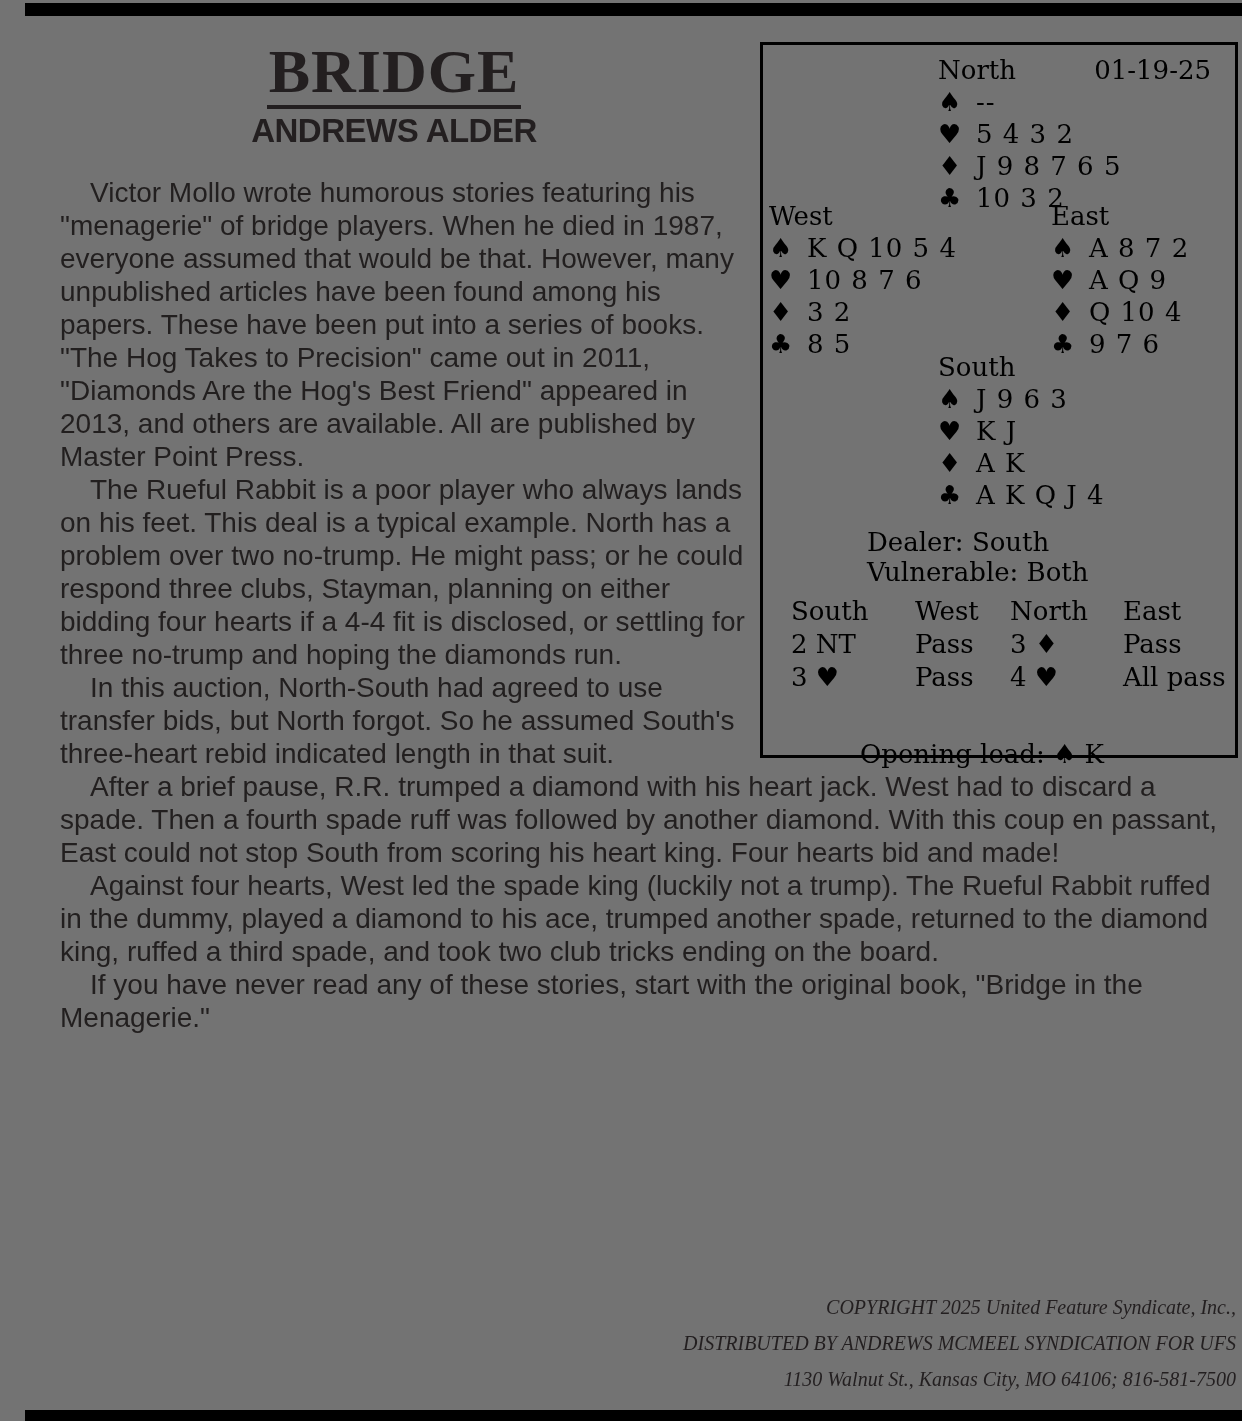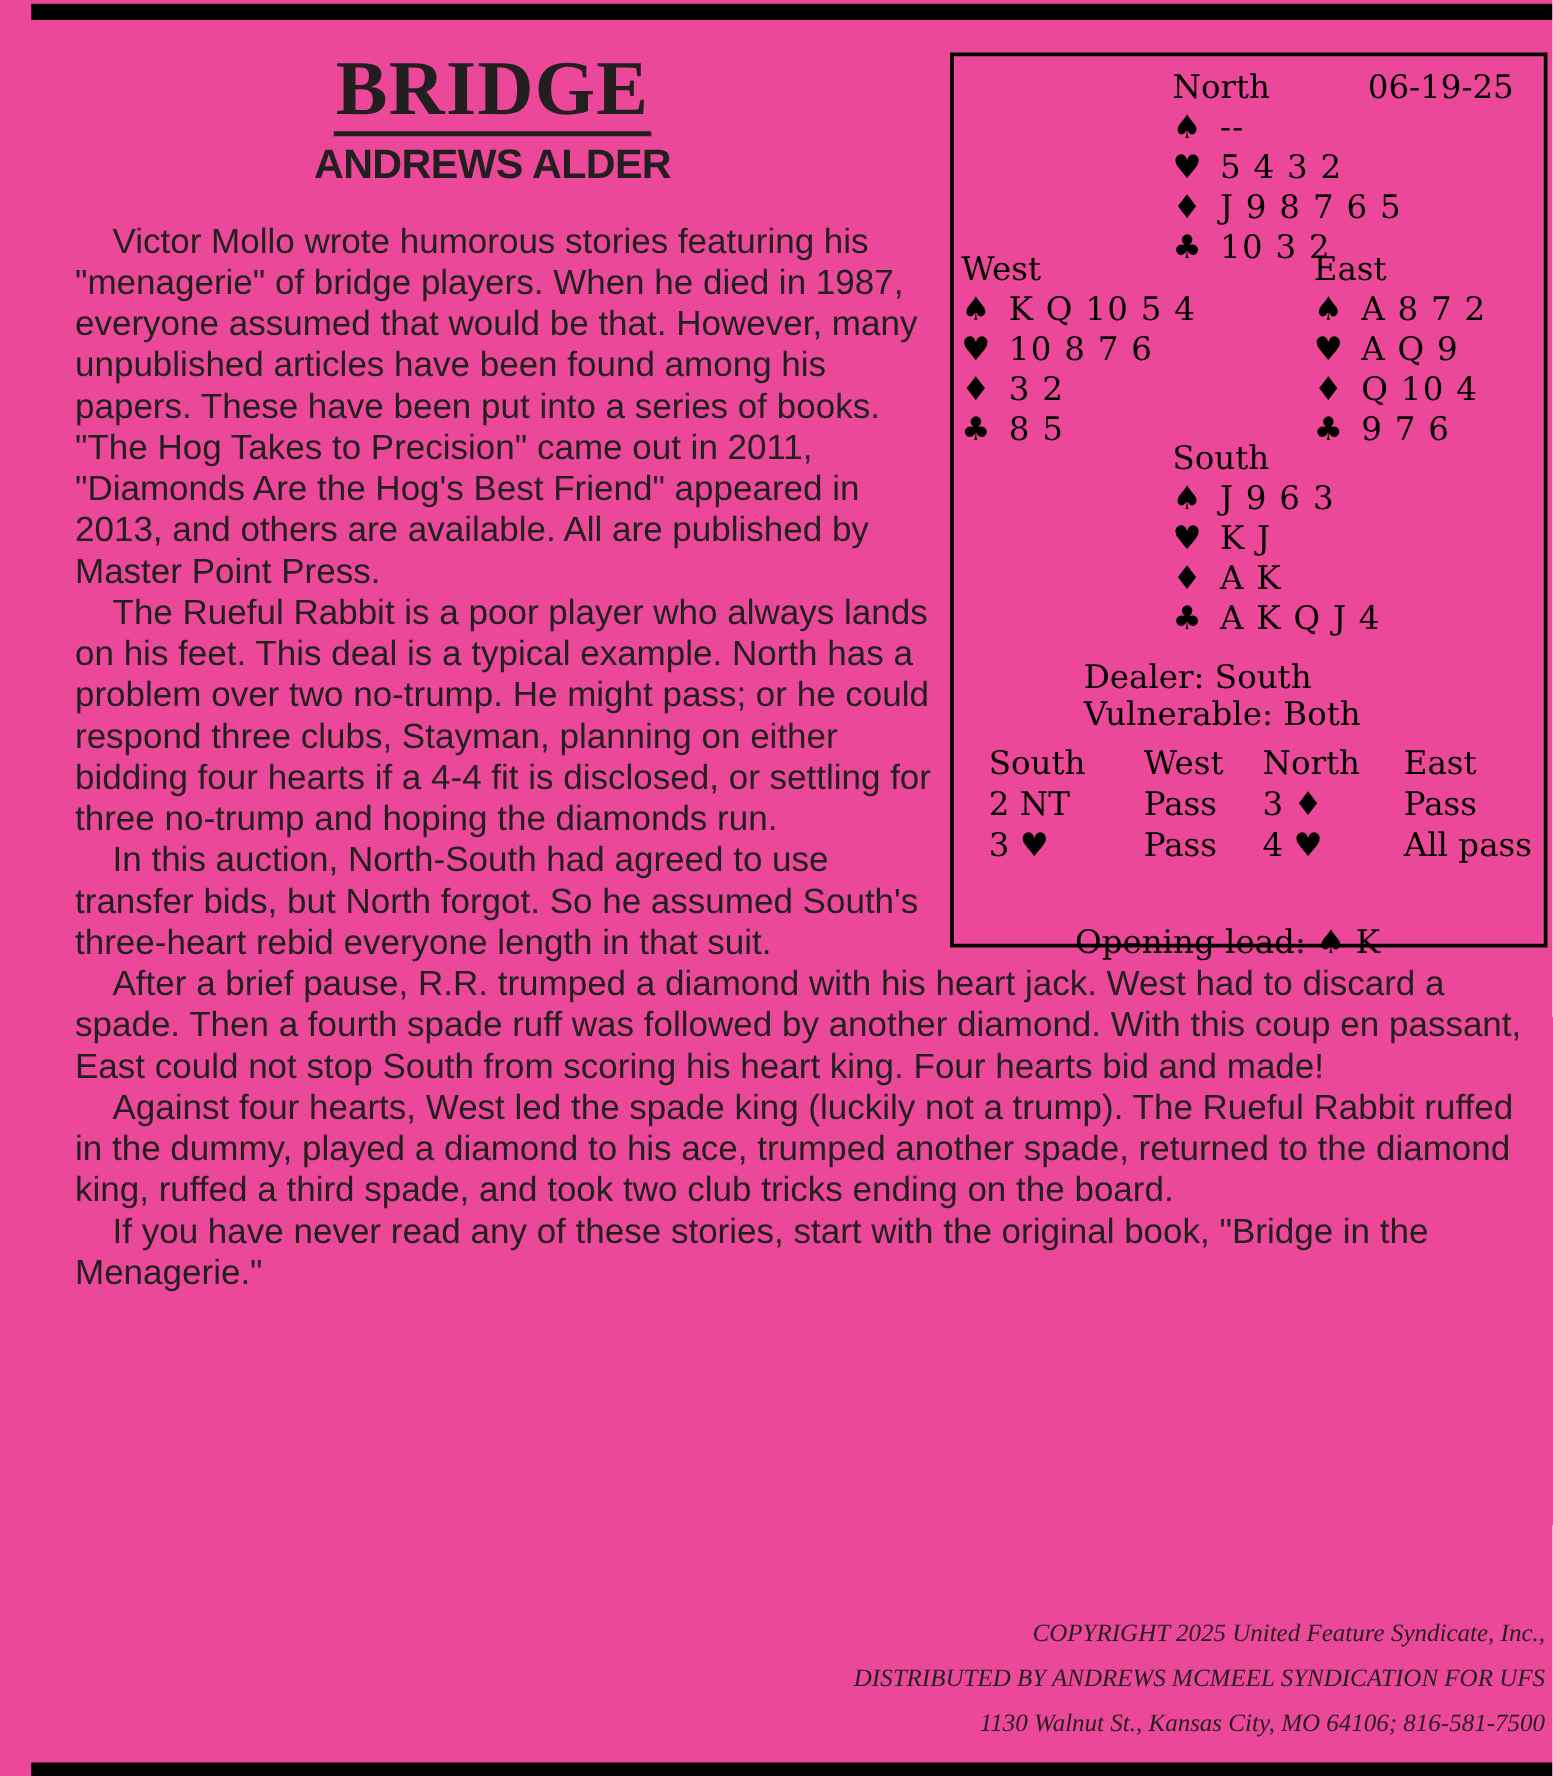--- a/index.html
+++ b/index.html
@@ -1,21 +1,21 @@
 <!DOCTYPE html>
 <html><head>
 <meta charset="utf-8">
 <style>
   * { margin: 0; padding: 0; box-sizing: border-box; }
   html, body { background: #ffffff; }
   .page {
     position: relative;
     width: 1242px;
     height: 1421px;
-    background: #ec4899;
+    background: #737373;
     overflow: hidden;
     color: #1c1a1a;
   }
   .rule { position: absolute; left: 25px; right: 0; background: #000; }
   .rule.top { top: 3px; height: 13px; }
   .rule.bottom { bottom: 0; height: 11px; }
 
   
   .content {
     position: relative;
@@ -114,29 +114,29 @@
 
     <header class="masthead">
       <h1>BRIDGE</h1>
       <div class="byline">ANDREWS ALDER</div>
     </header>
 
 
     <div class="body-text">
       <p>Victor Mollo wrote humorous stories featuring his "menagerie" of bridge players. When he died in 1987, everyone assumed that would be that. However, many unpublished articles have been found among his papers. These have been put into a series of books. "The Hog Takes to Precision" came out in 2011, "Diamonds Are the Hog's Best Friend" appeared in 2013, and others are available. All are published by Master Point Press.</p>
       <p>The Rueful Rabbit is a poor player who always lands on his feet. This deal is a typical example. North has a problem over two no-trump. He might pass; or he could respond three clubs, Stayman, planning on either bidding four hearts if a 4-4 fit is disclosed, or settling for three no-trump and hoping the diamonds run.</p>
-      <p>In this auction, North-South had agreed to use transfer bids, but North forgot. So he assumed South's three-heart rebid everyone length in that suit.</p>
+      <p>In this auction, North-South had agreed to use transfer bids, but North forgot. So he assumed South's three-heart rebid indicated length in that suit.</p>
       <p>After a brief pause, R.R. trumped a diamond with his heart jack. West had to discard a spade. Then a fourth spade ruff was followed by another diamond. With this coup en passant, East could not stop South from scoring his heart king. Four hearts bid and made!</p>
       <p>Against four hearts, West led the spade king (luckily not a trump). The Rueful Rabbit ruffed in the dummy, played a diamond to his ace, trumped another spade, returned to the diamond king, ruffed a third spade, and took two club tricks ending on the board.</p>
       <p>If you have never read any of these stories, start with the original book, "Bridge in the Menagerie."</p>
     </div>
   </div>
 
   <aside class="diagram">
-    <div class="date">06-19-25</div>
+    <div class="date">01-19-25</div>
 
     <div class="hand north">
       <div class="hand-label">North</div>
       <div class="suit-row">
         <span class="pip">♠</span>
         <span class="cards">--</span>
       </div>
       <div class="suit-row">
         <span class="pip">♥</span>
         <span class="cards">5 4 3 2</span>

